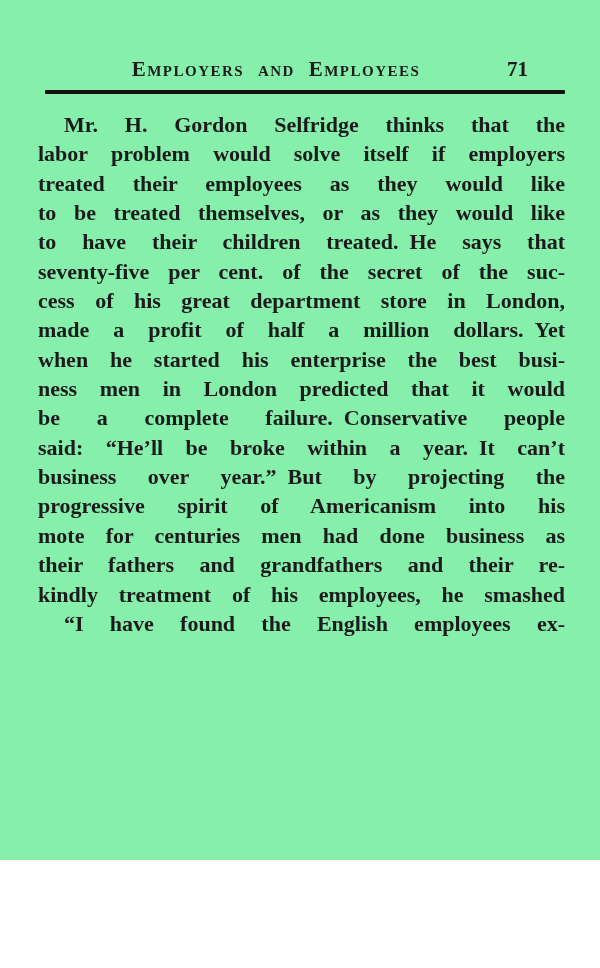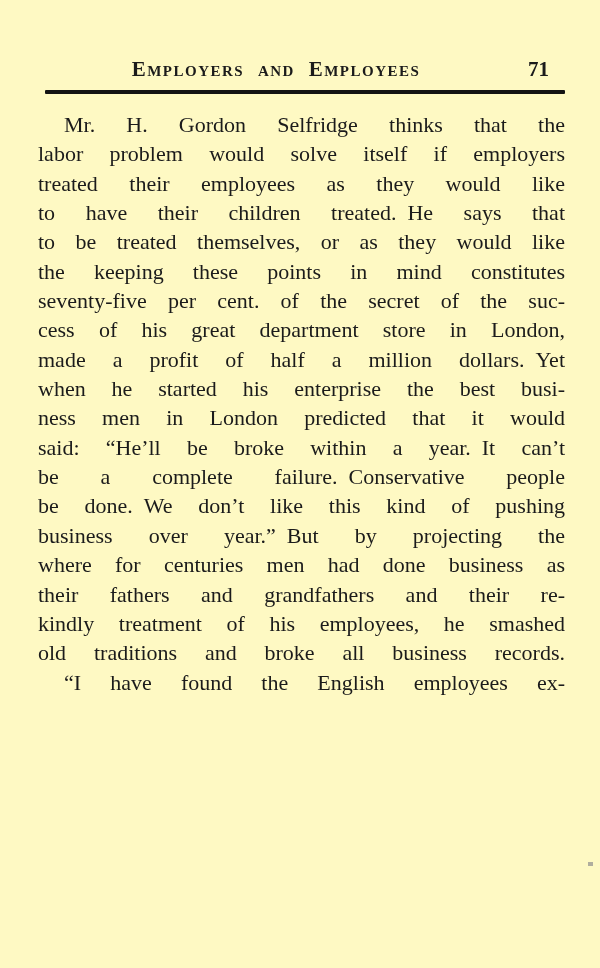--- a/index.html
+++ b/index.html
@@ -3,22 +3,22 @@
 <meta charset="utf-8">
 <style>
   html, body {
     margin: 0;
     padding: 0;
     background: #ffffff;
   }
   .page {
     position: relative;
     width: 600px;
-    height: 968px;
-    background: #fef9c3;
+    height: 860px;
+    background: #86efac;
     color: #1b1b1b;
     font-family: "Liberation Serif", serif;
     overflow: hidden;
     box-sizing: border-box;
   }
   .page-header {
     display: flex;
     align-items: baseline;
     margin: 0 35px 0 45px;
     padding-top: 57px;
@@ -27,38 +27,37 @@
     flex: 1;
     text-align: center;
     font-size: 21px;
     font-weight: 700;
     font-variant: small-caps;
     letter-spacing: 1.5px;
     word-spacing: 7px;
   }
   .page-number {
     width: 58px;
-    text-align: right;
     padding-right: 16px;
     font-size: 21px;
     font-weight: 700;
     box-sizing: border-box;
   }
   .rule {
     height: 4px;
     background: #131313;
     margin: 8px 35px 0 45px;
     border-radius: 1px;
   }
   .body-text {
     margin: 16px 35px 0 38px;
   }
   .line {
     font-size: 22px;
-    font-weight: 400;
+    font-weight: 700;
     line-height: 29.35px;
     text-align: justify;
     text-align-last: justify;
   }
   .indent {
     text-indent: 26px;
   }
   .speck {
     position: absolute;
     left: 588px;
@@ -78,34 +77,32 @@
     <span class="running-title">Employers and Employees</span>
     <span class="page-number">71</span>
   </header>
 
   <div class="rule"></div>
 
   <main class="body-text">
     <div class="line indent">Mr. H. Gordon Selfridge thinks that the</div>
     <div class="line">labor problem would solve itself if employers</div>
     <div class="line">treated their employees as they would like</div>
+    <div class="line">to be treated themselves, or as they would like</div>
     <div class="line">to have their children treated. He says that</div>
-    <div class="line">to be treated themselves, or as they would like</div>
-    <div class="line">the keeping these points in mind constitutes</div>
     <div class="line">seventy-five per cent. of the secret of the suc-</div>
     <div class="line">cess of his great department store in London,</div>
     <div class="line">made a profit of half a million dollars. Yet</div>
     <div class="line">when he started his enterprise the best busi-</div>
     <div class="line">ness men in London predicted that it would</div>
+    <div class="line">be a complete failure. Conservative people</div>
     <div class="line">said: “He’ll be broke within a year. It can’t</div>
-    <div class="line">be a complete failure. Conservative people</div>
-    <div class="line">be done. We don’t like this kind of pushing</div>
     <div class="line">business over year.” But by projecting the</div>
-    <div class="line">where for centuries men had done business as</div>
+    <div class="line">progressive spirit of Americanism into his</div>
+    <div class="line">mote for centuries men had done business as</div>
     <div class="line">their fathers and grandfathers and their re-</div>
     <div class="line">kindly treatment of his employees, he smashed</div>
-    <div class="line">old traditions and broke all business records.</div>
     <div class="line indent">“I have found the English employees ex-</div>
   </main>
 
   <div class="speck"></div>
 
 </div>
 
 </body></html>

